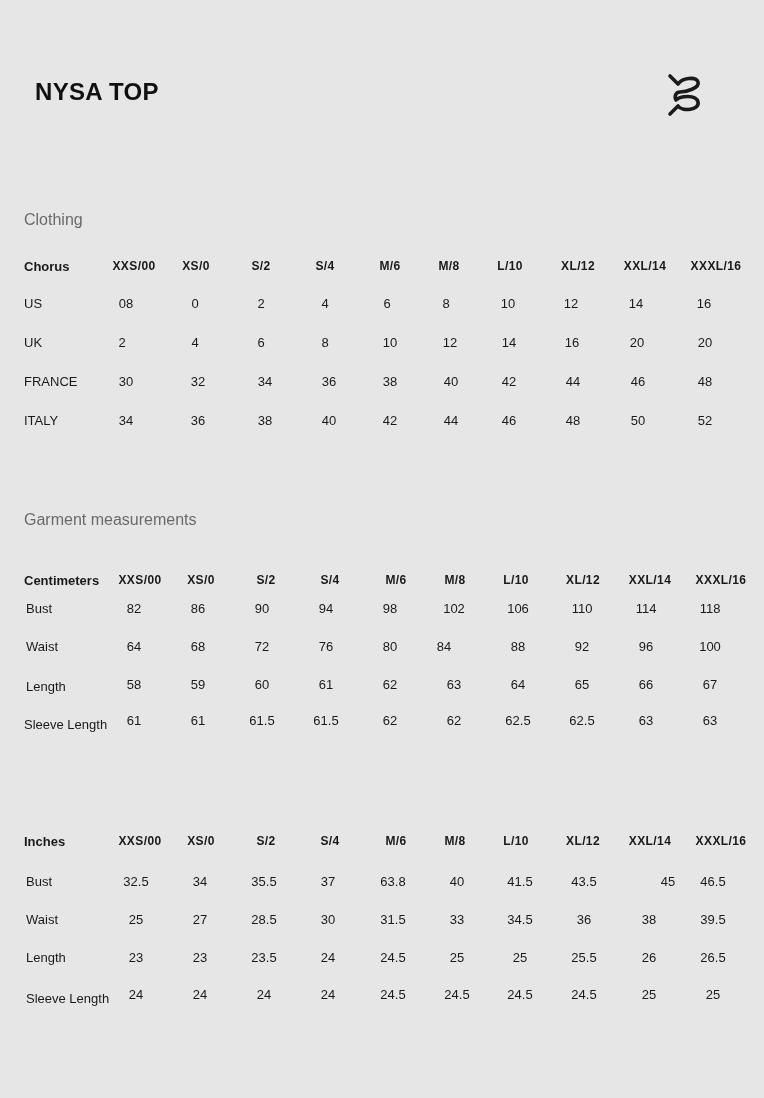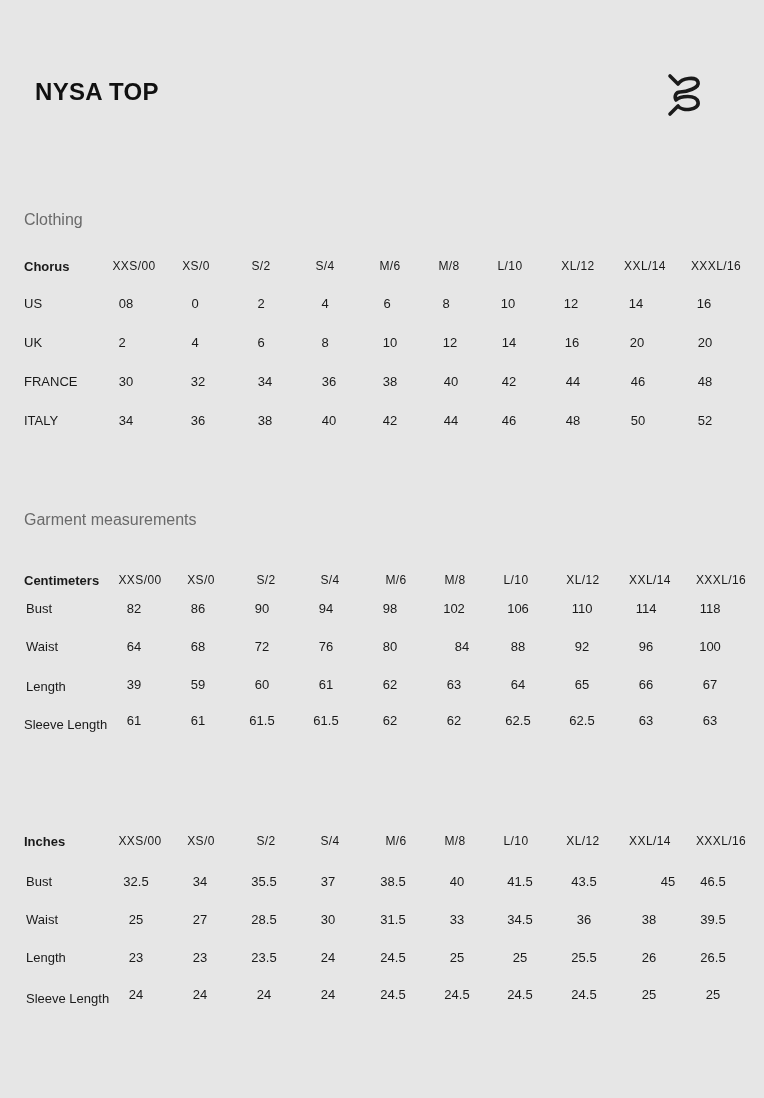--- a/index.html
+++ b/index.html
@@ -27,21 +27,21 @@
       position: absolute; left: 0; width: 764px;
     }
     .row { position: absolute; left: 0; width: 764px; height: 20px; }
     .cell {
       position: absolute; font-size: 13px; white-space: nowrap;
       transform: translateX(-50%);
     }
     .label {
       position: absolute; left: 24px; font-size: 13px; white-space: nowrap;
     }
-    .hdr .cell { font-weight: normal; font-size: 12px; letter-spacing: 0.4px; }
+    .hdr .cell { font-weight: bold; font-size: 12px; letter-spacing: 0.4px; }
     .hdr .label { font-weight: bold; font-size: 13px; }
   </style>
 </head>
 <body>
 
 <div class="title">NYSA TOP</div>
 
 <div class="logo">
   <svg width="48" height="48" viewBox="0 0 48 48">
     <path d="M6 6 L14 14 C 18 8, 32 6, 34 12 C 36 18, 22 22, 16 22 C 12 22, 10 26, 12 30 C 16 26, 32 24, 34 32 C 36 40, 18 42, 14 36 L 6 44" fill="none" stroke="#1a1a1a" stroke-width="3.6" stroke-linecap="round" stroke-linejoin="round"></path>
@@ -153,30 +153,30 @@
     <span class="cell" style="left:710px">118</span>
   </div>
 
   <div class="row" style="top:78px;">
     <span class="label" style="left:26px;">Waist</span>
     <span class="cell" style="left:134px">64</span>
     <span class="cell" style="left:198px">68</span>
     <span class="cell" style="left:262px">72</span>
     <span class="cell" style="left:326px">76</span>
     <span class="cell" style="left:390px">80</span>
-    <span class="cell" style="left:462px">84</span>
+    <span class="cell" style="left:444px">84</span>
     <span class="cell" style="left:518px">88</span>
     <span class="cell" style="left:582px">92</span>
     <span class="cell" style="left:646px">96</span>
     <span class="cell" style="left:710px">100</span>
   </div>
 
   <div class="row" style="top:116px;">
     <span class="label" style="left:26px;top:2px;">Length</span>
-    <span class="cell" style="left:134px">39</span>
+    <span class="cell" style="left:134px">58</span>
     <span class="cell" style="left:198px">59</span>
     <span class="cell" style="left:262px">60</span>
     <span class="cell" style="left:326px">61</span>
     <span class="cell" style="left:390px">62</span>
     <span class="cell" style="left:454px">63</span>
     <span class="cell" style="left:518px">64</span>
     <span class="cell" style="left:582px">65</span>
     <span class="cell" style="left:646px">66</span>
     <span class="cell" style="left:710px">67</span>
   </div>
@@ -210,21 +210,21 @@
     <span class="cell" style="left:650px">XXL/14</span>
     <span class="cell" style="left:721px">XXXL/16</span>
   </div>
 
   <div class="row" style="top:40px;">
     <span class="label" style="left:26px;">Bust</span>
     <span class="cell" style="left:136px">32.5</span>
     <span class="cell" style="left:200px">34</span>
     <span class="cell" style="left:264px">35.5</span>
     <span class="cell" style="left:328px">37</span>
-    <span class="cell" style="left:393px">38.5</span>
+    <span class="cell" style="left:393px">63.8</span>
     <span class="cell" style="left:457px">40</span>
     <span class="cell" style="left:520px">41.5</span>
     <span class="cell" style="left:584px">43.5</span>
     <span class="cell" style="left:668px">45</span>
     <span class="cell" style="left:713px">46.5</span>
   </div>
 
   <div class="row" style="top:78px;">
     <span class="label" style="left:26px;">Waist</span>
     <span class="cell" style="left:136px">25</span>

